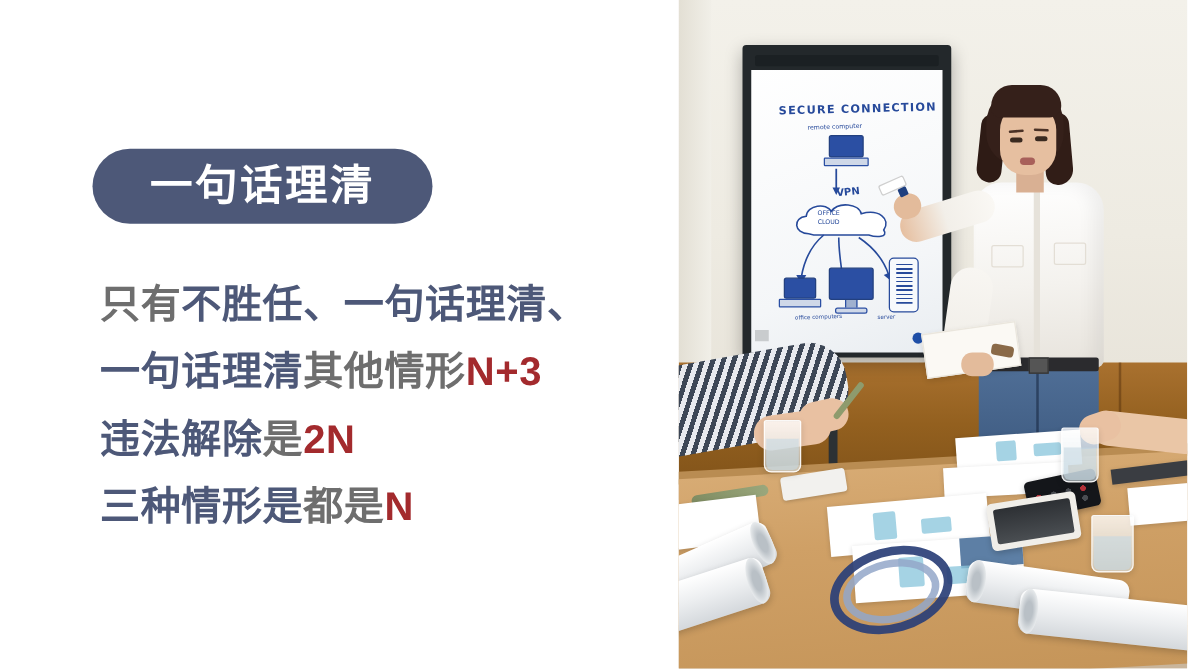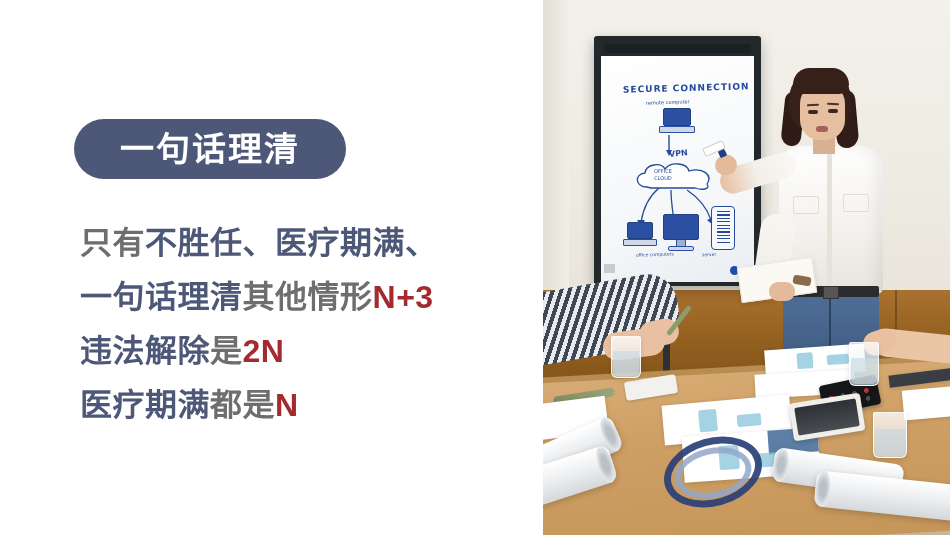--- a/index.html
+++ b/index.html
@@ -523,33 +523,33 @@
 
   <div class="left-pane">
 
     <div class="badge">
       <span class="badge-label">一句话理清</span>
     </div>
 
     <div class="body-lines">
 
       <div class="body-line">
-        <span class="seg-gray">只有</span><span class="seg-blue">不胜任、医疗期满、</span>
+        <span class="seg-gray">只有</span><span class="seg-blue">不胜任、一句话理清、</span>
       </div>
 
       <div class="body-line">
         <span class="seg-blue">一句话理清</span><span class="seg-gray">其他情形</span><span class="seg-red">N+3</span>
       </div>
 
       <div class="body-line">
         <span class="seg-blue">违法解除</span><span class="seg-gray">是</span><span class="seg-red">2N</span>
       </div>
 
       <div class="body-line">
-        <span class="seg-blue">医疗期满</span><span class="seg-gray">都是</span><span class="seg-red">N</span>
+        <span class="seg-blue">三种情形是</span><span class="seg-gray">都是</span><span class="seg-red">N</span>
       </div>
 
     </div>
   </div>
 
   <div class="photo-pane">
 
     <div class="wall"></div>
     <div class="wall-seam"></div>
 

